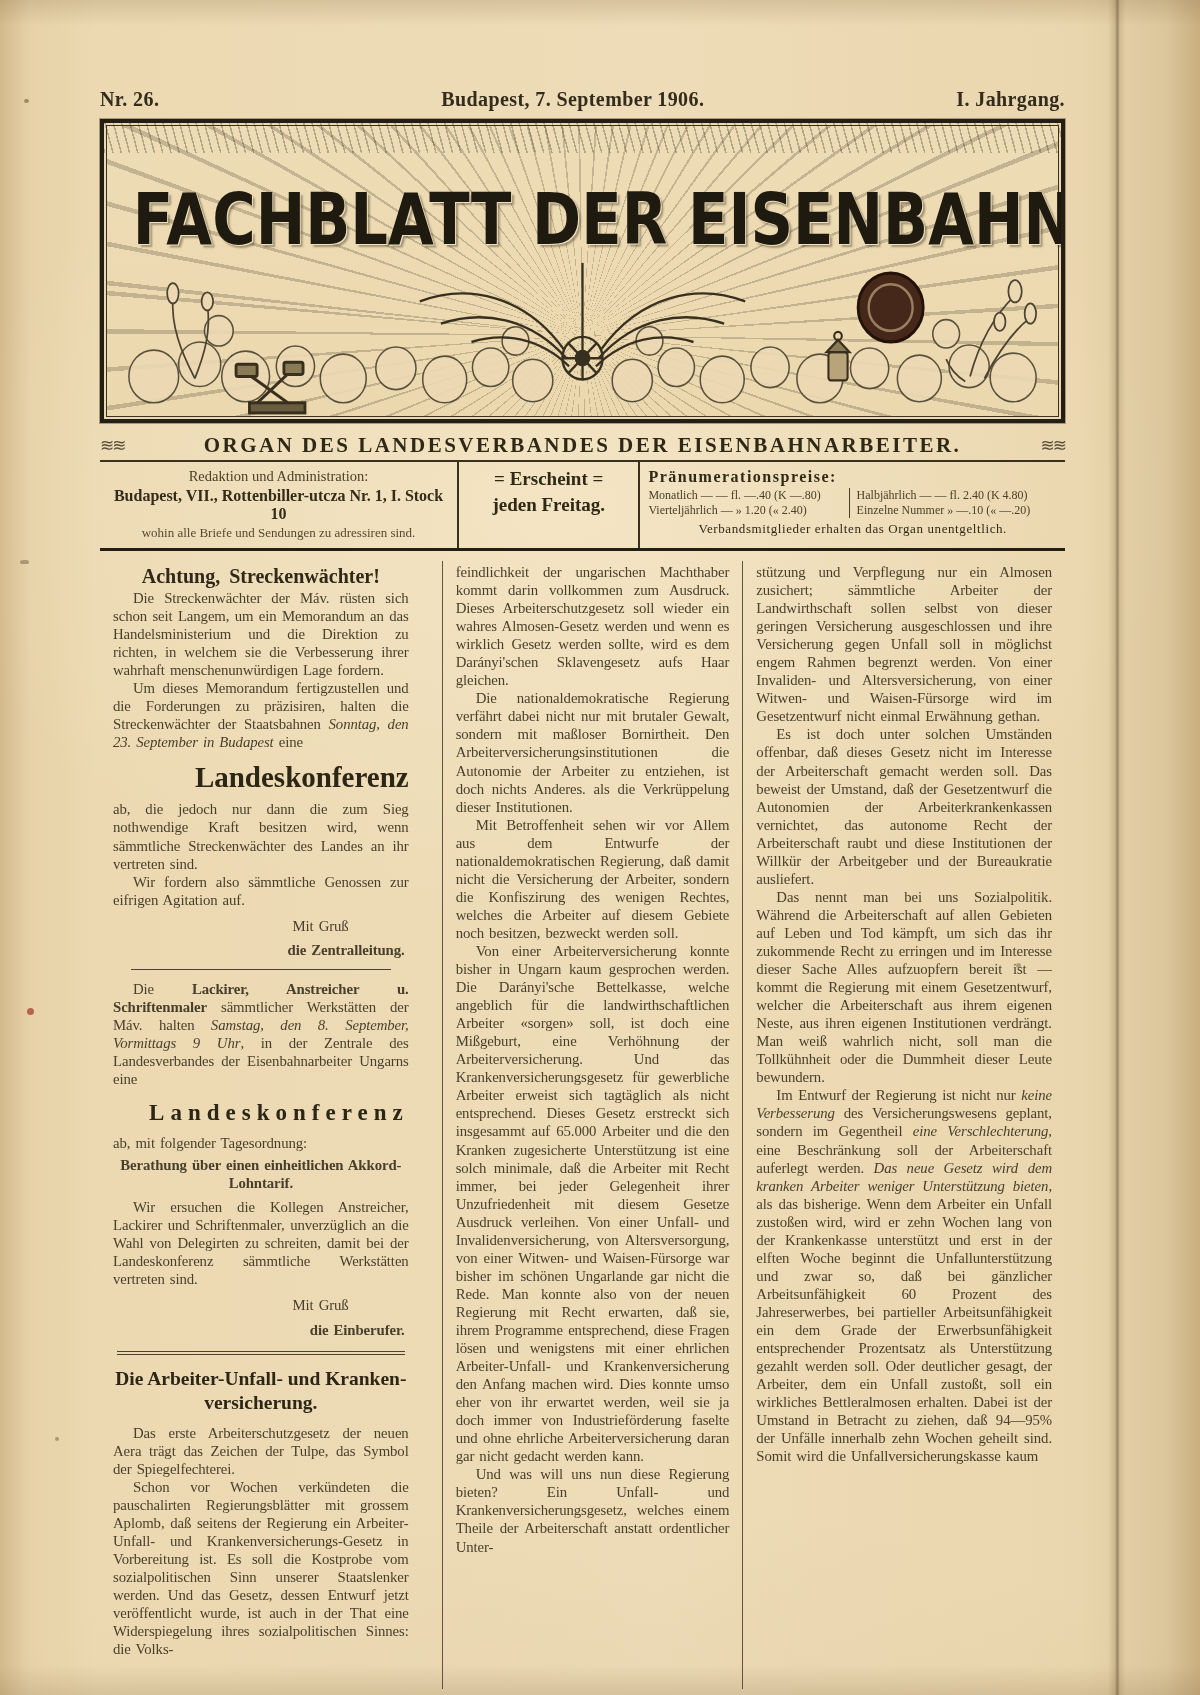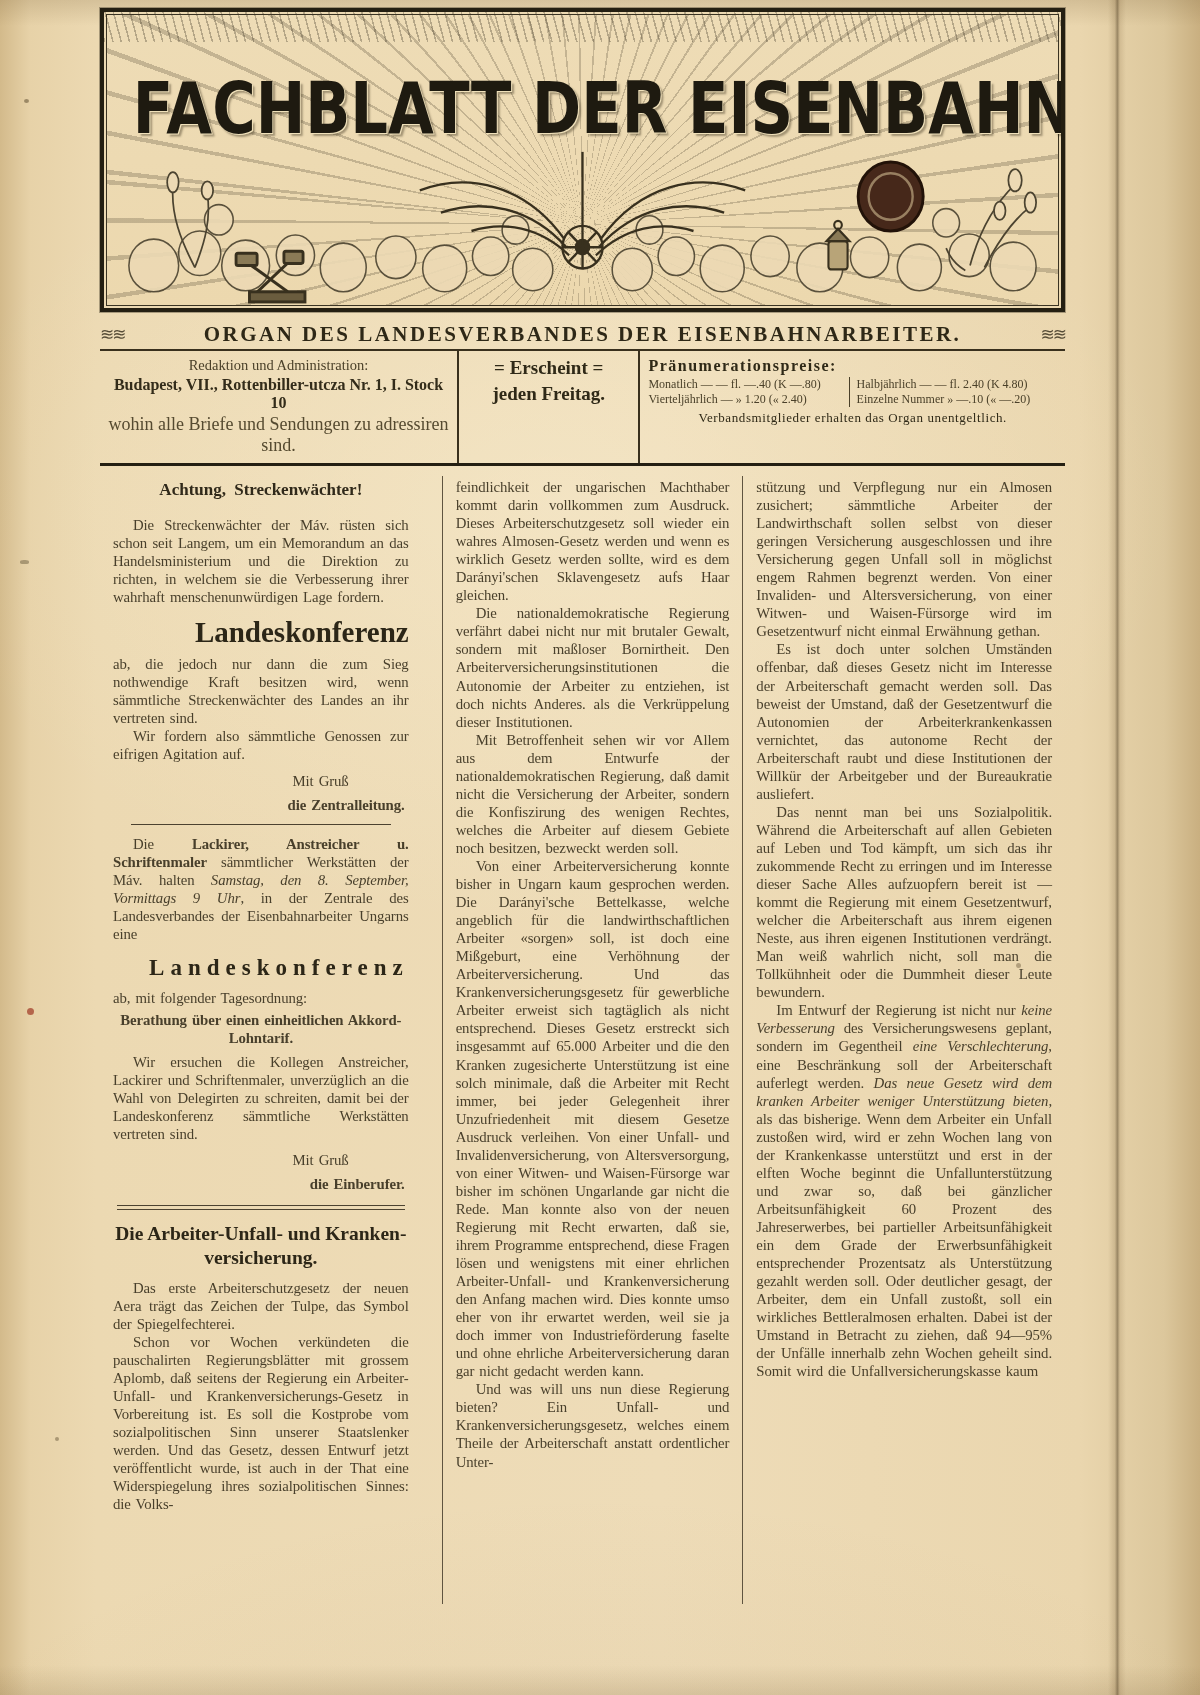--- a/index.html
+++ b/index.html
@@ -50,37 +50,37 @@
   .orn{font-family:"DejaVu Sans",sans-serif;font-size:17px;color:#3c3422;letter-spacing:-2px;opacity:.85;}
   .organ{flex:1;text-align:center;font-weight:bold;font-size:21px;letter-spacing:2.5px;color:#2e2817;}
 
   
   .infobar{margin-top:0;border-top:2px solid #39301d;border-bottom:3px solid #241f12;
     display:grid;grid-template-columns:37% 19% 44%;}
   .cell{padding:6px 8px 7px;}
   .cell.mid{border-left:2px solid #39301d;border-right:2px solid #39301d;text-align:center;}
   .red1{text-align:center;font-size:14.5px;color:#4a4029;}
   .red2{text-align:center;font-size:16px;font-weight:bold;color:#332c1a;margin-top:2px;}
-  .red3{text-align:center;font-size:18px;color:#554a30;margin-top:2px;}
+  .red3{text-align:center;font-size:13px;color:#554a30;margin-top:2px;}
   .ers1,.ers2{font-weight:bold;font-size:19px;color:#2f2917;}
   .ers2{margin-top:4px;}
   .pr-title{font-weight:bold;font-size:16px;letter-spacing:1.5px;color:#2f2917;}
   .price-grid{display:grid;grid-template-columns:49% 51%;font-size:12px;color:#4a4029;margin-top:2px;line-height:1.25;}
   .price-grid .r{border-left:1px solid #4a4029;padding-left:7px;}
   .pr-foot{text-align:center;font-weight:normal;font-size:13px;letter-spacing:.6px;color:#2f2917;margin-top:3px;}
 
   
   .columns{display:grid;grid-template-columns:1fr 1fr 1fr;margin-top:10px;height:1128px;overflow:hidden;}
   .col{padding:2px 13px 0 13px;overflow:hidden;}
   .col.c2{border-left:1.5px solid #5f5440;border-right:1.5px solid #5f5440;margin-left:20px;}
   .col p{margin:0;font-size:14.8px;line-height:1.22;text-align:justify;text-indent:20px;
     color:#483f2b;letter-spacing:-0.1px;word-spacing:1.5px;}
   .seg-i{font-style:italic;}
   .seg-b{font-weight:bold;}
-  .headline{margin:2px 0 16px;text-align:center;font-size:17px;font-weight:bold;color:#30291a;word-spacing:4px;}
+  .headline{margin:2px 0 1px;text-align:center;font-size:20px;font-weight:bold;color:#30291a;word-spacing:4px;}
   .display{margin:10px 0 6px;text-align:right;font-size:29px;font-weight:bold;color:#2c2617;}
   .display.spaced{font-size:23px;letter-spacing:6px;margin:12px 0 8px;}
   .gruss{margin:8px 60px 2px 0 !important;text-align:right !important;text-indent:0 !important;font-size:15.5px;}
   .signature{margin:6px 4px 8px 0 !important;text-align:right !important;text-indent:0 !important;font-weight:bold;font-size:16px;color:#2f2917;}
   .rule{border-top:1.5px solid #4c4230;margin:10px 18px;}
   .rule.dbl{border-top:1px solid #4c4230;border-bottom:1px solid #4c4230;height:2.5px;margin:12px 4px;}
   .subhead{margin:6px 0 8px;text-align:center;font-size:19.5px;font-weight:bold;color:#2c2617;white-space:pre-line;line-height:1.25;}
   .agenda{margin:4px 0 6px !important;text-align:center !important;text-indent:0 !important;font-weight:bold;font-size:15.5px;line-height:1.3;}
   .tagline{text-indent:0 !important;}
 </style>
@@ -91,20 +91,25 @@
   <div class="edge-top"></div>
   <div class="edge-bottom"></div>
   <div class="speck sp1"></div>
   <div class="speck sp2"></div>
   <div class="speck sp3"></div>
   <div class="speck sp4"></div>
   <div class="speck sp5"></div>
 
   <div class="content">
 
+    <div class="topline">
+      <span>Nr. 26.</span>
+      <span class="mid">Budapest, 7. September 1906.</span>
+      <span>I. Jahrgang.</span>
+    </div>
 
     <div class="masthead">
       <div class="rays"></div>
       <div class="hatch-top"></div>
       <svg class="engraving" viewBox="0 0 1000 292" preserveAspectRatio="none" aria-hidden="true">
 
         <g stroke="#4b4330" stroke-width="1.6" fill="#ecd9b4" opacity="0.9">
           <circle cx="52" cy="250" r="26"></circle>
             <circle cx="100" cy="238" r="22"></circle>
             <circle cx="148" cy="250" r="25"></circle>
@@ -209,20 +214,21 @@
         </div>
         <div class="pr-foot">Verbandsmitglieder erhalten das Organ unentgeltlich.</div>
       </div>
     </div>
 
     <div class="columns">
 
       <section class="col c1">
         <h2 class="headline">Achtung, Streckenwächter!</h2>
         <p>Die Streckenwächter der Máv. rüsten sich schon seit Langem, um ein Memorandum an das Handelsministerium und die Direktion zu richten, in welchem sie die Verbesserung ihrer wahrhaft menschenunwürdigen Lage fordern.</p>
+        <p><span>Um dieses Memorandum fertigzustellen und die Forderungen zu präzisiren, halten die Streckenwächter der Staatsbahnen </span><span class="seg-i">Sonntag, den 23. September in Budapest</span><span> eine</span></p>
         <div class="display">Landeskonferenz</div>
         <p class="tagline">ab, die jedoch nur dann die zum Sieg nothwendige Kraft besitzen wird, wenn sämmtliche Streckenwächter des Landes an ihr vertreten sind.</p>
         <p>Wir fordern also sämmtliche Genossen zur eifrigen Agitation auf.</p>
         <p class="gruss">Mit Gruß</p>
         <p class="signature">die Zentralleitung.</p>
         <div class="rule"></div>
         <p><span>Die </span><span class="seg-b">Lackirer, Anstreicher u. Schriftenmaler</span><span> sämmtlicher Werkstätten der Máv. halten </span><span class="seg-i">Samstag, den 8. September, Vormittags 9 Uhr</span><span>, in der Zentrale des Landesverbandes der Eisenbahnarbeiter Ungarns eine</span></p>
         <div class="display spaced">Landeskonferenz</div>
         <p class="tagline">ab, mit folgender Tagesordnung:</p>
         <p class="agenda">Berathung über einen einheitlichen Akkord-Lohntarif.</p>

